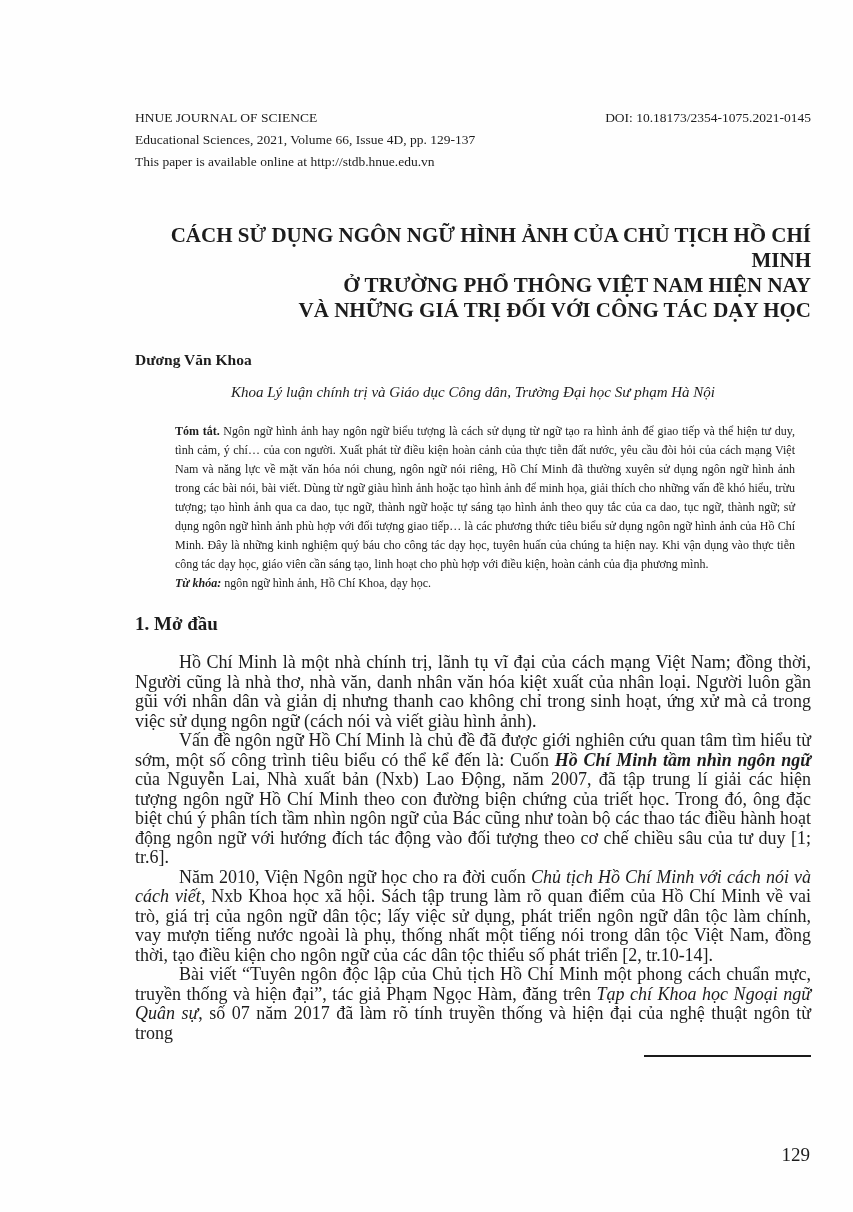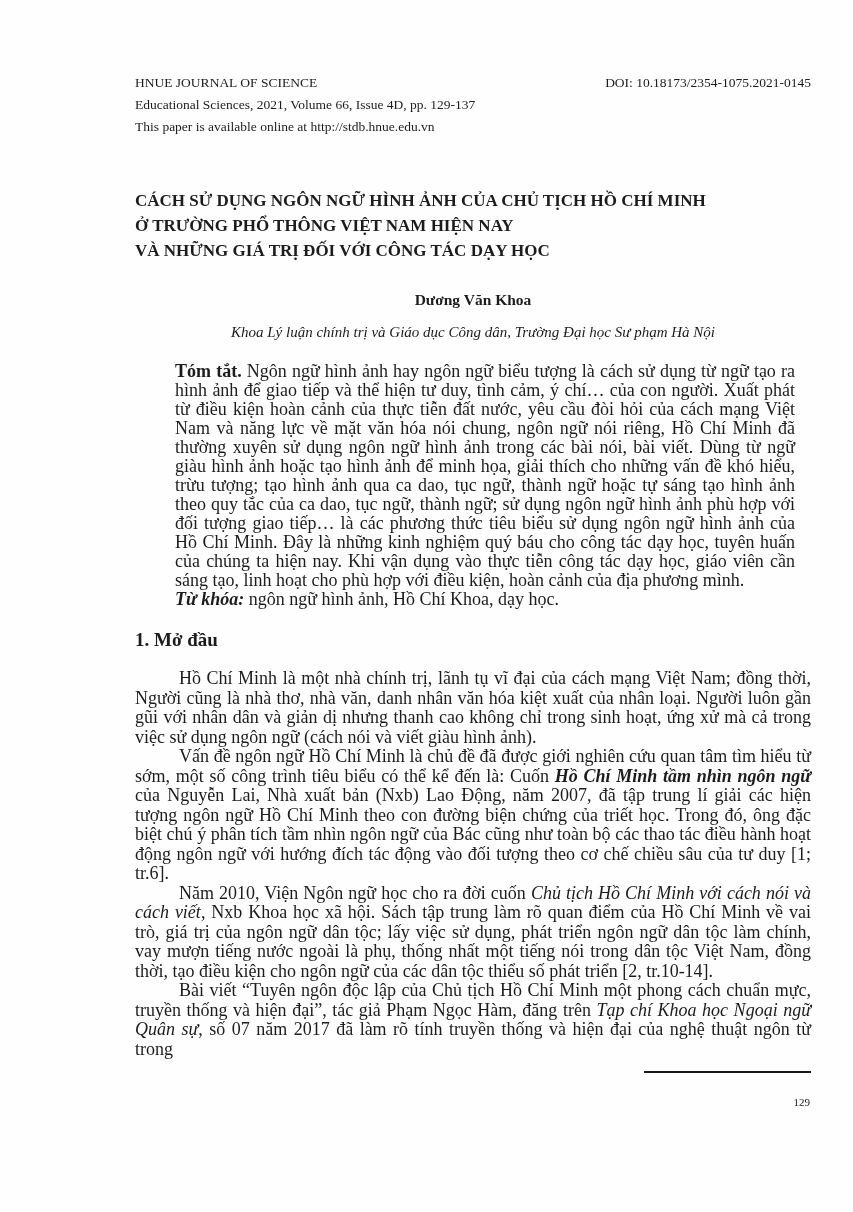--- a/index.html
+++ b/index.html
@@ -7,59 +7,58 @@
     padding: 0;
     background: #ffffff;
   }
   .page {
     position: relative;
     width: 853px;
     height: 1212px;
     background: #fefefe;
     overflow: hidden;
     box-sizing: border-box;
-    padding: 72px 42px 0 135px;
+    padding: 107px 42px 0 135px;
     font-family: "Liberation Serif", "DejaVu Serif", serif;
     color: #1c1c1c;
   }
   
   .hdr {
     font-size: 13.5px;
     line-height: 22px;
   }
   .hdr-row {
     display: flex;
     justify-content: space-between;
   }
   
   .article-title {
     margin: 50px 0 0 0;
-    text-align: left;
+    text-align: right;
     font-weight: bold;
-    font-size: 17px;
+    font-size: 21px;
     line-height: 25px;
   }
   .author {
     margin-top: 27px;
-    text-align: center;
     font-weight: bold;
     font-size: 15.5px;
     line-height: 20px;
   }
   .affiliation {
     margin-top: 12px;
     text-align: center;
     font-style: italic;
     font-size: 15px;
     line-height: 20px;
   }
   
   .abstract {
     margin: 20px 16px 0 40px;
-    font-size: 18px;
+    font-size: 12px;
     line-height: 19px;
     text-align: justify;
   }
   .abstract p { margin: 0; }
   
   .section-heading {
     margin: 18px 0 16px 0;
     font-size: 19px;
     font-weight: bold;
     line-height: 26px;
@@ -79,23 +78,23 @@
     border-top: 2px solid #1a1a1a;
     height: 0;
   }
   .footnote {
     margin-top: 4px;
     font-size: 13.5px;
     line-height: 21px;
   }
   .page-number {
     position: absolute;
-    top: 1096px;
+    top: 1144px;
     right: 43px;
-    font-size: 11px;
+    font-size: 19px;
   }
 </style>
 </head>
 <body>
 
 <div class="page">
 
   <div class="hdr">
     <div class="hdr-row">
       <span>HNUE JOURNAL OF SCIENCE</span>

